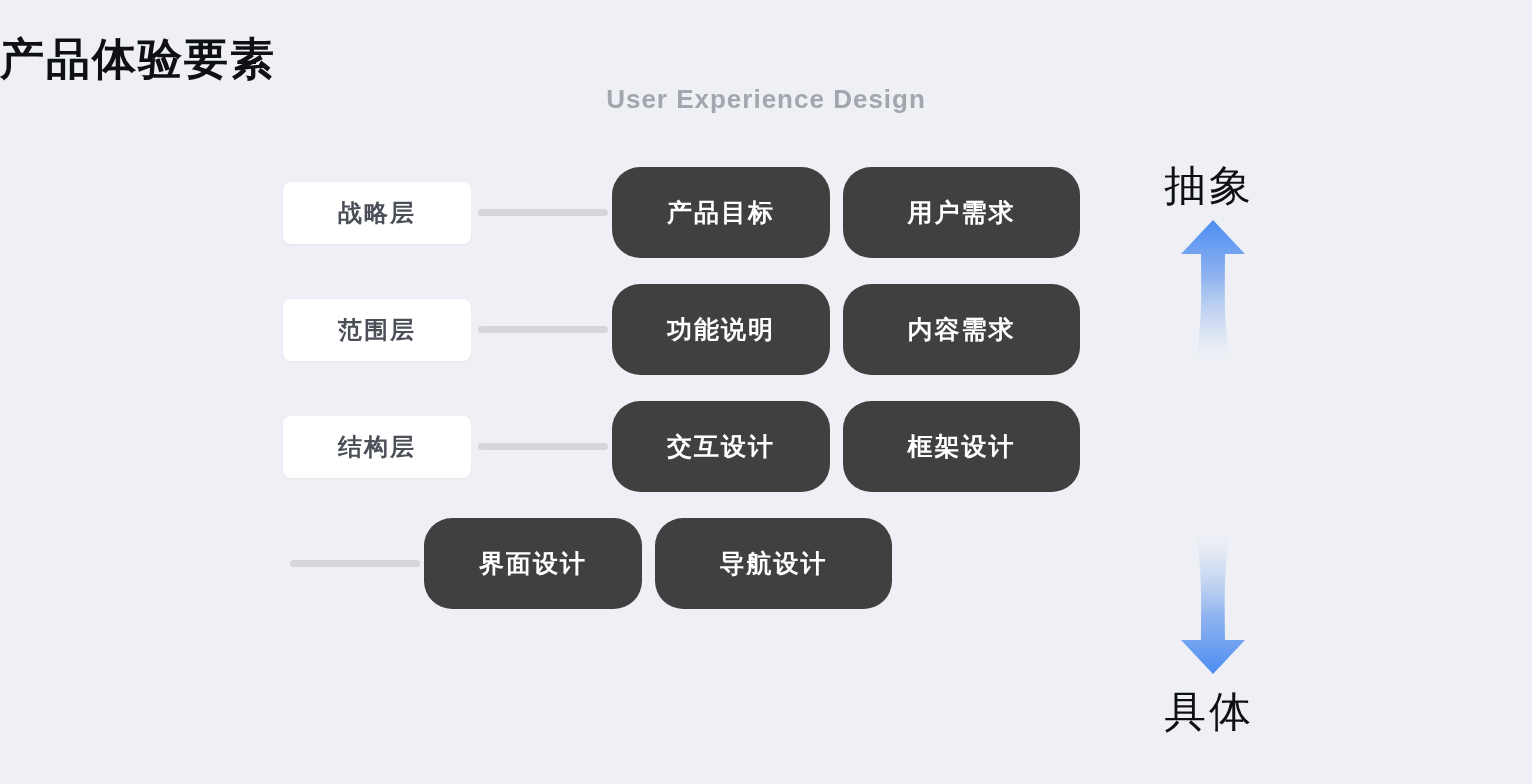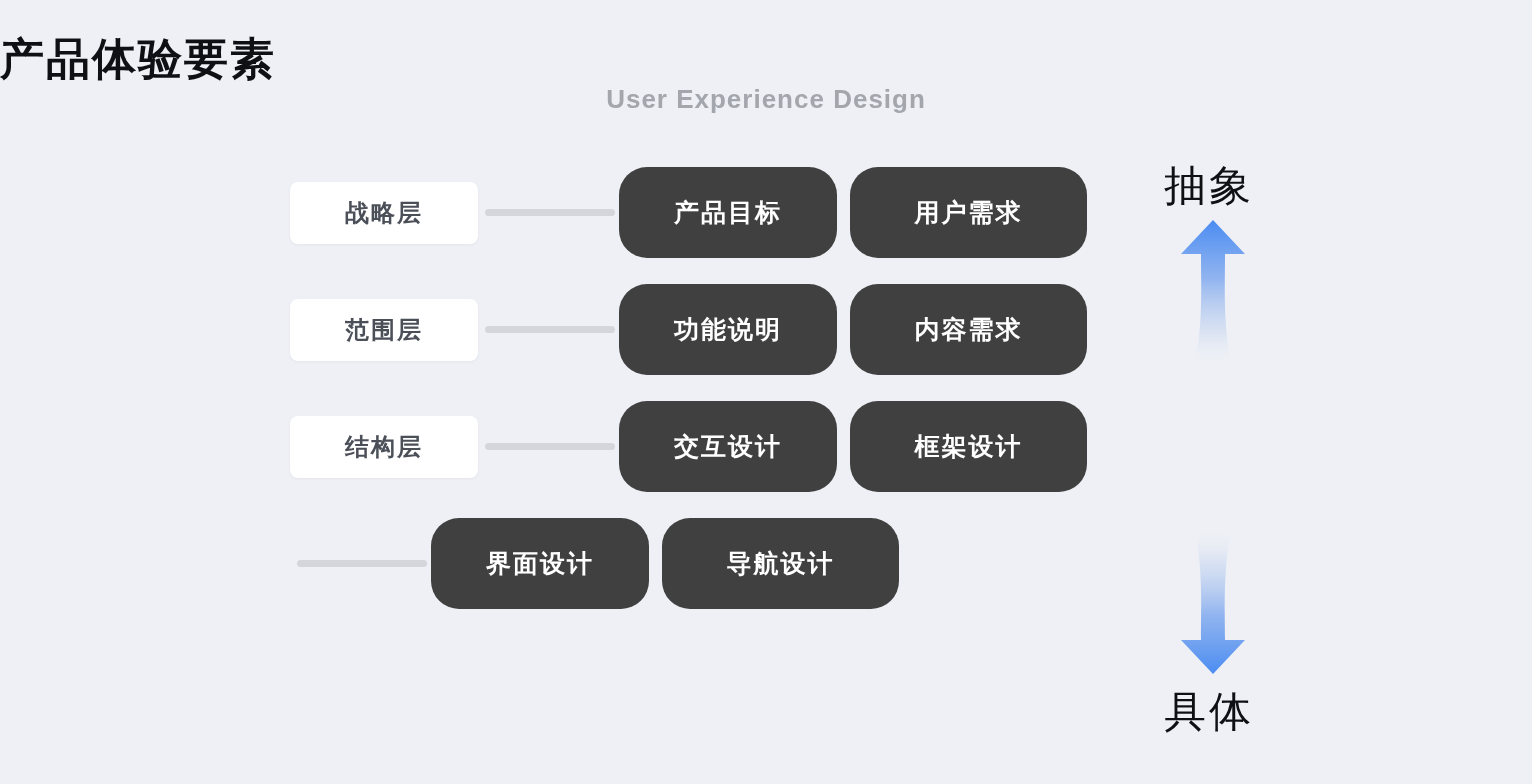--- a/index.html
+++ b/index.html
@@ -20,21 +20,21 @@
     position:absolute;top:84px;left:0;width:1532px;
     text-align:center;
     font-size:26px;font-weight:700;color:#a3a6ac;
     letter-spacing:1px;
   }
   .rows{
     position:absolute;left:283px;top:167px;
     display:flex;flex-direction:column;gap:26px;
   }
   .row{
-    display:flex;align-items:center;height:91px;margin-left:7px;
+    display:flex;align-items:center;height:91px;
   }
   .label{
     width:188px;height:62px;
     background:#ffffff;border-radius:8px;
     box-shadow:0 1px 3px rgba(30,40,60,0.05);
     display:flex;align-items:center;justify-content:center;
     font-size:24px;font-weight:700;color:#4b4f58;
     letter-spacing:2px;
   }
   .connector{

